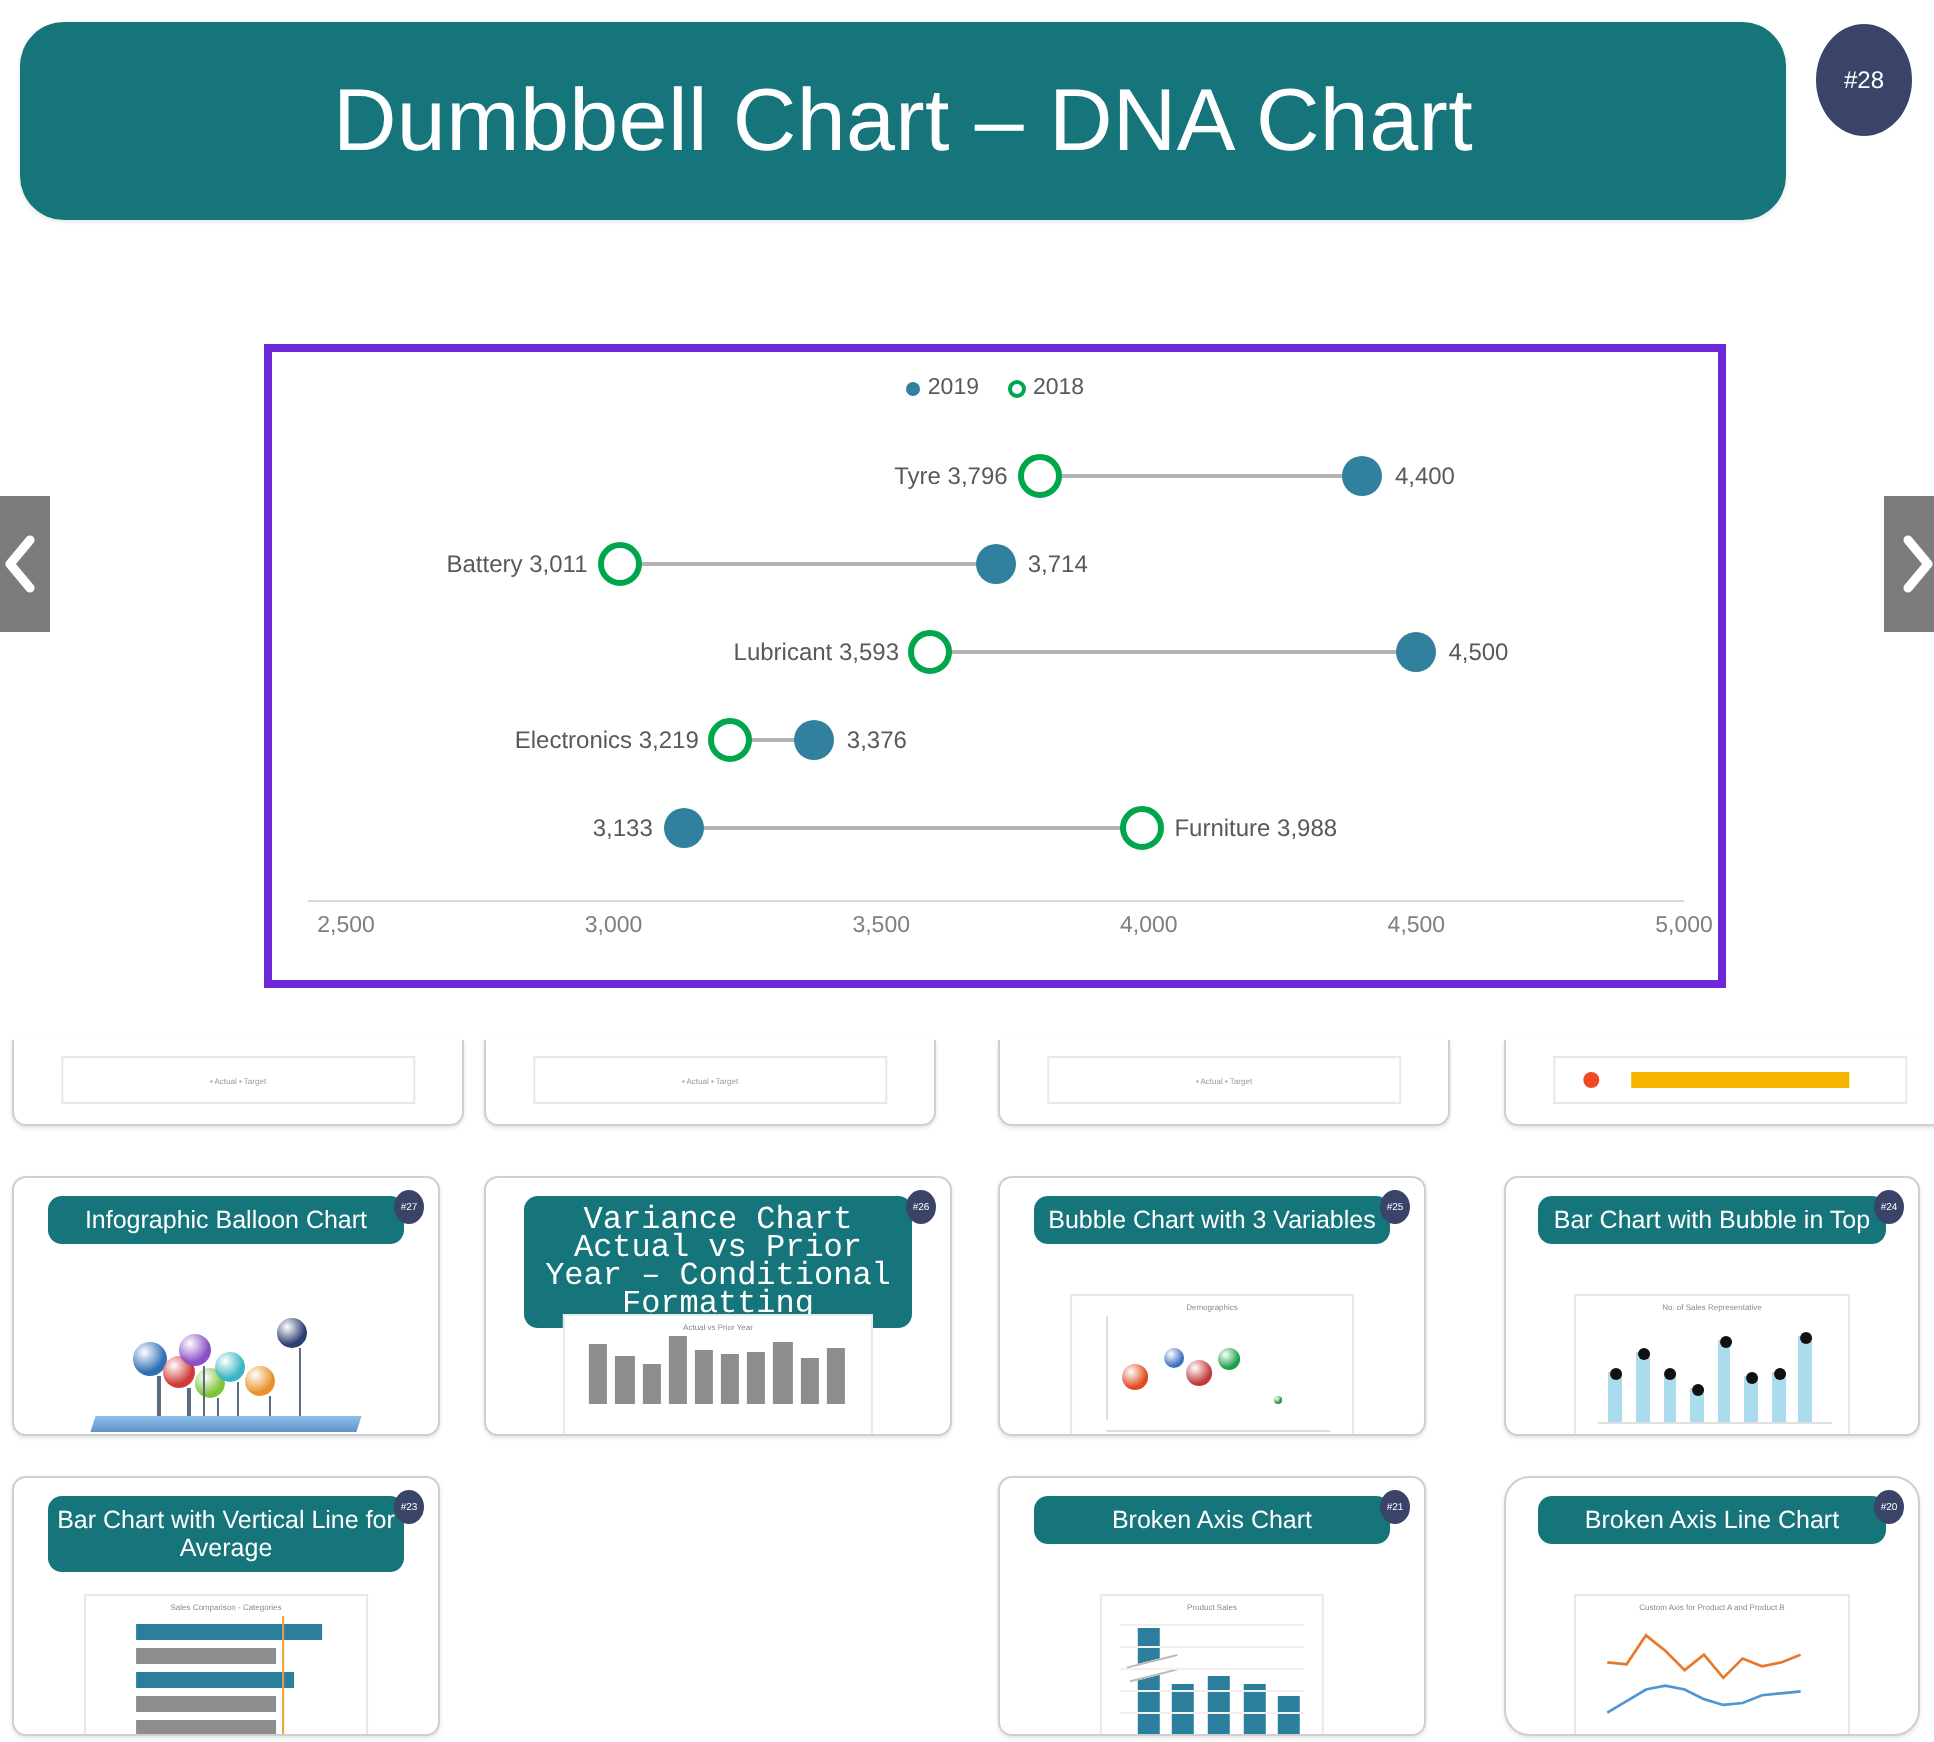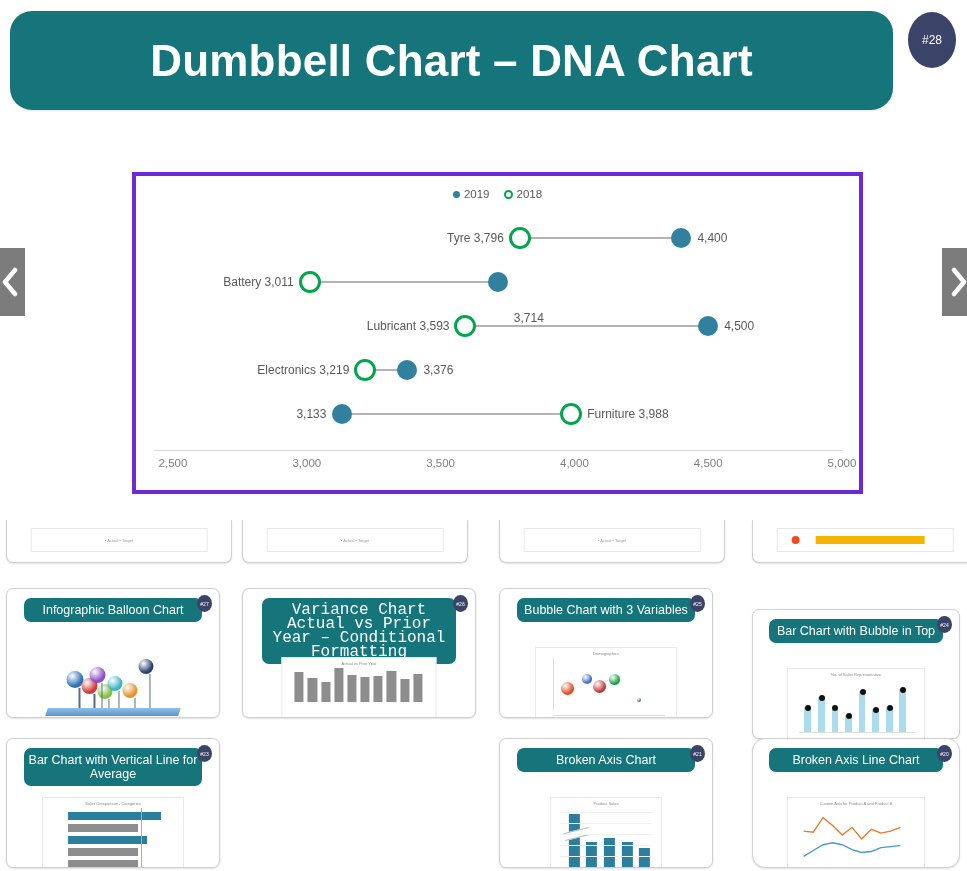--- a/index.html
+++ b/index.html
@@ -10,21 +10,21 @@
     color:#404040;
   }
   
   #title-banner{
     position:absolute;left:10px;top:11px;width:883px;height:99px;
     background:#15757a;border-radius:22px;
     display:flex;align-items:center;justify-content:center;
     box-shadow:0 1px 2px rgba(0,0,0,.10);
   }
   #title-text{
-    color:#ffffff;font-size:44px;font-weight:700;letter-spacing:.2px;
+    color:#ffffff;font-size:44px;font-weight:400;letter-spacing:.2px;
     white-space:nowrap;
   }
   #slide-badge{
     position:absolute;left:908px;top:12px;width:48px;height:56px;
     background:#3a4468;border-radius:50%;
     display:flex;align-items:center;justify-content:center;
     color:#ffffff;font-size:12px;
   }
   
   .nav-arrow{
@@ -136,21 +136,21 @@
         <div class="marker marker-2019" title="2019: 4400" style="left: 545.44px; width: 20px; height: 20px;"></div>
         <div class="marker marker-2018" title="2018: 3796" style="left: 383.81px; width: 22px; height: 22px;"></div>
         <div class="pt-label left" style="right: 355.19px;">Tyre 3,796</div>
         <div class="pt-label" style="left: 561.44px;">4,400</div>
       </div>
       <div class="row" style="top: 84px;">
         <div class="connector" style="left: 173.744px; width: 188.123px;"></div>
         <div class="marker marker-2019" title="2019: 3714" style="left: 361.866px; width: 20px; height: 20px;"></div>
         <div class="marker marker-2018" title="2018: 3011" style="left: 173.744px; width: 22px; height: 22px;"></div>
         <div class="pt-label left" style="right: 565.256px;">Battery 3,011</div>
-        <div class="pt-label" style="left: 377.866px; margin-top: 36px;">3,714</div>
+        <div class="pt-label" style="left: 377.866px;">3,714</div>
       </div>
       <div class="row" style="top: 128px;">
         <div class="connector" style="left: 329.487px; width: 242.713px;"></div>
         <div class="marker marker-2019" title="2019: 4500" style="left: 572.2px; width: 20px; height: 20px;"></div>
         <div class="marker marker-2018" title="2018: 3593" style="left: 329.487px; width: 22px; height: 22px;"></div>
         <div class="pt-label left" style="right: 409.513px;">Lubricant 3,593</div>
         <div class="pt-label" style="left: 588.2px;">4,500</div>
       </div>
       <div class="row" style="top: 172px;">
         <div class="connector" style="left: 229.404px; width: 42.0132px;"></div>
@@ -255,21 +255,21 @@
           <div style="position: absolute; left: 18%; top: 34px; width: 13px; height: 13px; border-radius: 50%; background: radial-gradient(circle at 34% 30%, rgba(255, 255, 255, 0.667), rgb(224, 74, 30) 64%);"></div>
           <div style="position: absolute; left: 33%; top: 26px; width: 10px; height: 10px; border-radius: 50%; background: radial-gradient(circle at 34% 30%, rgba(255, 255, 255, 0.667), rgb(59, 111, 192) 64%);"></div>
           <div style="position: absolute; left: 41%; top: 32px; width: 13px; height: 13px; border-radius: 50%; background: radial-gradient(circle at 34% 30%, rgba(255, 255, 255, 0.667), rgb(192, 58, 58) 64%);"></div>
           <div style="position: absolute; left: 52%; top: 26px; width: 11px; height: 11px; border-radius: 50%; background: radial-gradient(circle at 34% 30%, rgba(255, 255, 255, 0.667), rgb(26, 160, 74) 64%);"></div>
           <div style="position: absolute; left: 72%; top: 50px; width: 4px; height: 4px; border-radius: 50%; background: radial-gradient(circle at 34% 30%, rgba(255, 255, 255, 0.667), rgb(42, 143, 58) 64%);"></div>
           <div style="position: absolute; left: 12%; bottom: 8px; width: 80%; height: 1px; background: rgb(220, 220, 220);"></div>
           <div style="position: absolute; left: 12%; top: 10px; width: 1px; height: 52px; background: rgb(220, 220, 220);"></div>
         </div>
       </div>
     </div>
-    <div class="thumb" style="left: 752px; top: 68px; width: 206px; height: 128px; margin-top: 21px;">
+    <div class="thumb" style="left: 752px; top: 68px; width: 206px; height: 128px;">
       <div class="thumb-title">Bar Chart with Bubble in Top</div>
       <div class="thumb-badge">#24</div>
       <div class="thumb-art">
         <div class="mini-frame" style="top: 2px; width: 66%; height: 76px;">
           <div class="mini-title">No. of Sales Representative</div>
           <div style="position: absolute; left: 12%; bottom: 12px; width: 5%; height: 26px; background: rgb(170, 220, 238);"></div>
           <div style="position: absolute; left: 12.6%; bottom: 34px; width: 6px; height: 6px; border-radius: 50%; background: rgb(17, 17, 17);"></div>
           <div style="position: absolute; left: 22%; bottom: 12px; width: 5%; height: 36px; background: rgb(170, 220, 238);"></div>
           <div style="position: absolute; left: 22.6%; bottom: 44px; width: 6px; height: 6px; border-radius: 50%; background: rgb(17, 17, 17);"></div>
           <div style="position: absolute; left: 32%; bottom: 12px; width: 5%; height: 26px; background: rgb(170, 220, 238);"></div>

